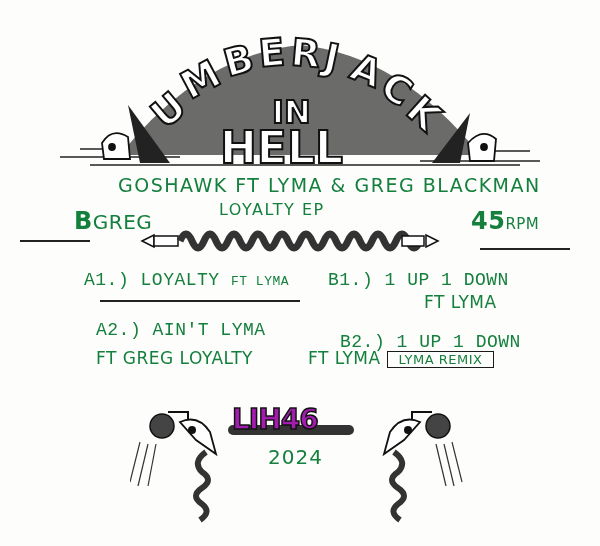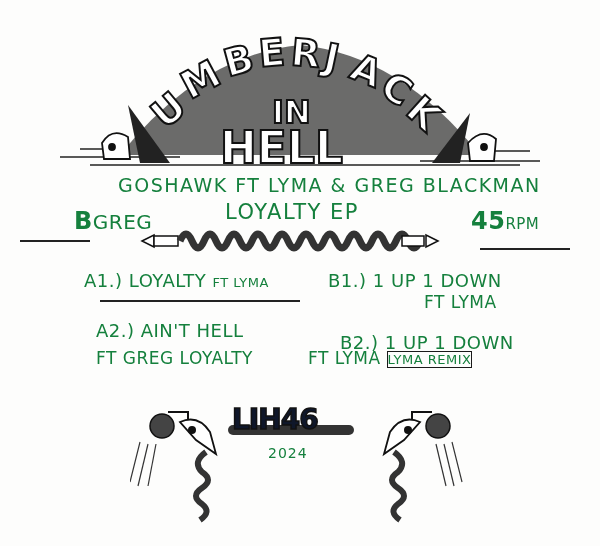--- a/index.html
+++ b/index.html
@@ -4,31 +4,31 @@
 <style>
   html, body { margin:0; padding:0; }
   body { width:600px; height:546px; background:#fdfdfc; position:relative; overflow:hidden;
          font-family:"DejaVu Sans", sans-serif; color:#1b1b1b; }
   .abs { position:absolute; }
   .hand { font-family:"DejaVu Sans", sans-serif; letter-spacing:0.5px; color:#15803d; }
   .title-svg { position:absolute; left:60px; top:35px; }
   .artist { left:118px; top:174px; font-size:19px; letter-spacing:1.5px; }
   .bside { left:74px; top:207px; font-size:20px; }
   .bside b { font-size:24px; font-weight:bold; }
-  .ep { left:225px; top:200px; font-size:21px; letter-spacing:1.5px; }
+  .ep { left:219px; top:200px; font-size:16px; letter-spacing:1.5px; }
   .rpm { left:447px; top:207px; font-size:15px;margin-left:24px; }
   .rpm b { font-size:24px; font-weight:bold; }
-  .track { font-size:18px; letter-spacing:0.5px; }
+  .track { font-size:18px; letter-spacing:0.5px;font-family:Liberation Mono, monospace; }
   .trsub { font-size:17px; letter-spacing:0.5px; }
   .line { position:absolute; height:1.5px; background:#222; }
-  .year { left:268px; top:445px; font-size:14px; letter-spacing:1px; }
-  .cat { left:232px; top:403px; font-size:28px; font-weight:bold; color:#0f172a;
+  .year { left:268px; top:445px; font-size:20px; letter-spacing:1px; }
+  .cat { left:232px; top:403px; font-size:28px; font-weight:bold; color:#a21caf;
          -webkit-text-stroke:1.5px #111; letter-spacing:-1px; }
   .cat-bar { left:228px; top:425px; width:126px; height:10px; background:#333; border-radius:5px; }
-  .remix-box { border:1.5px solid #1a1a1a; padding:0 0; font-size:13px; }
+  .remix-box { border:1.5px solid #1a1a1a; padding:0 11px; font-size:13px; }
 </style>
 </head>
 <body>
 
 <svg class="title-svg" width="480" height="135" viewBox="0 0 480 135">
 
   <path d="M60 120 Q140 20 240 10 Q340 20 420 120 Z" fill="#3a3a3a" opacity="0.75"></path>
 
   <g stroke="#222" stroke-width="1.4">
     <line x1="0" y1="122" x2="120" y2="122"></line>
@@ -92,21 +92,21 @@
 <div class="line" style="left:100px;top:300px;width:200px"></div>
 
 <div class="abs hand track" style="left:84px;top:270px">
   <span>A1.)</span>
   <span>LOYALTY</span>
   <span class="trsub" style="font-size:13px">FT LYMA</span>
 </div>
 
 <div class="abs hand track" style="left:96px;top:320px">
   <span>A2.)</span>
-  <span>AIN'T HELL</span>
+  <span>AIN'T LYMA</span>
 </div>
 <div class="abs hand trsub" style="left:96px;top:348px">FT GREG LOYALTY</div>
 
 <div class="abs hand track" style="left:328px;top:270px">
   <span>B1.)</span>
   <span>1 UP 1 DOWN</span>
 </div>
 <div class="abs hand trsub" style="left:424px;top:292px">FT LYMA</div>
 
 <div class="abs hand track" style="left:340px;top:332px">

